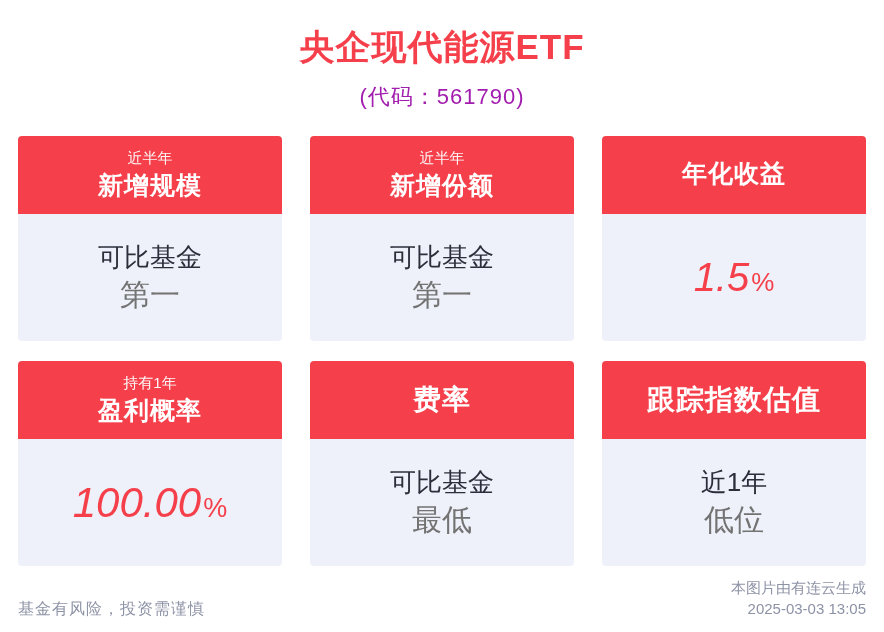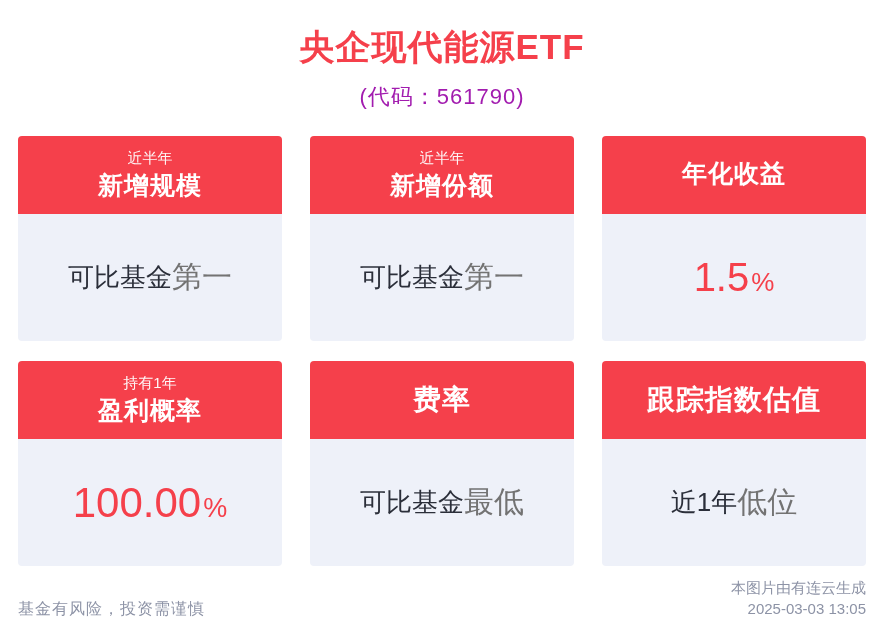--- a/index.html
+++ b/index.html
@@ -73,21 +73,21 @@
     line-height: 1.25;
     letter-spacing: 1px;
   }
   .card-head.single .big {
     font-size: 28px;
   }
   .card-body {
     flex: 1;
     background: #eef1f9;
     display: flex;
-    flex-direction: row;
+    flex-direction: column;
     align-items: center;
     justify-content: center;
     color: #2b2f3a;
   }
   .body-line1 {
     font-size: 26px;
     line-height: 1.35;
     color: #2b2f3a;
   }
   .body-line2 {
@@ -97,20 +97,21 @@
   }
   .value-row {
     display: flex;
     align-items: baseline;
     justify-content: center;
     color: #f5404b;
   }
   .value-row .num {
     font-size: 40px;
     font-weight: 500;
+    font-style: italic;
   }
   .value-row .unit {
     font-size: 26px;
     margin-left: 2px;
   }
   .value-big .num {
     font-size: 42px;
   }
   .value-big .unit {
     font-size: 27px;

